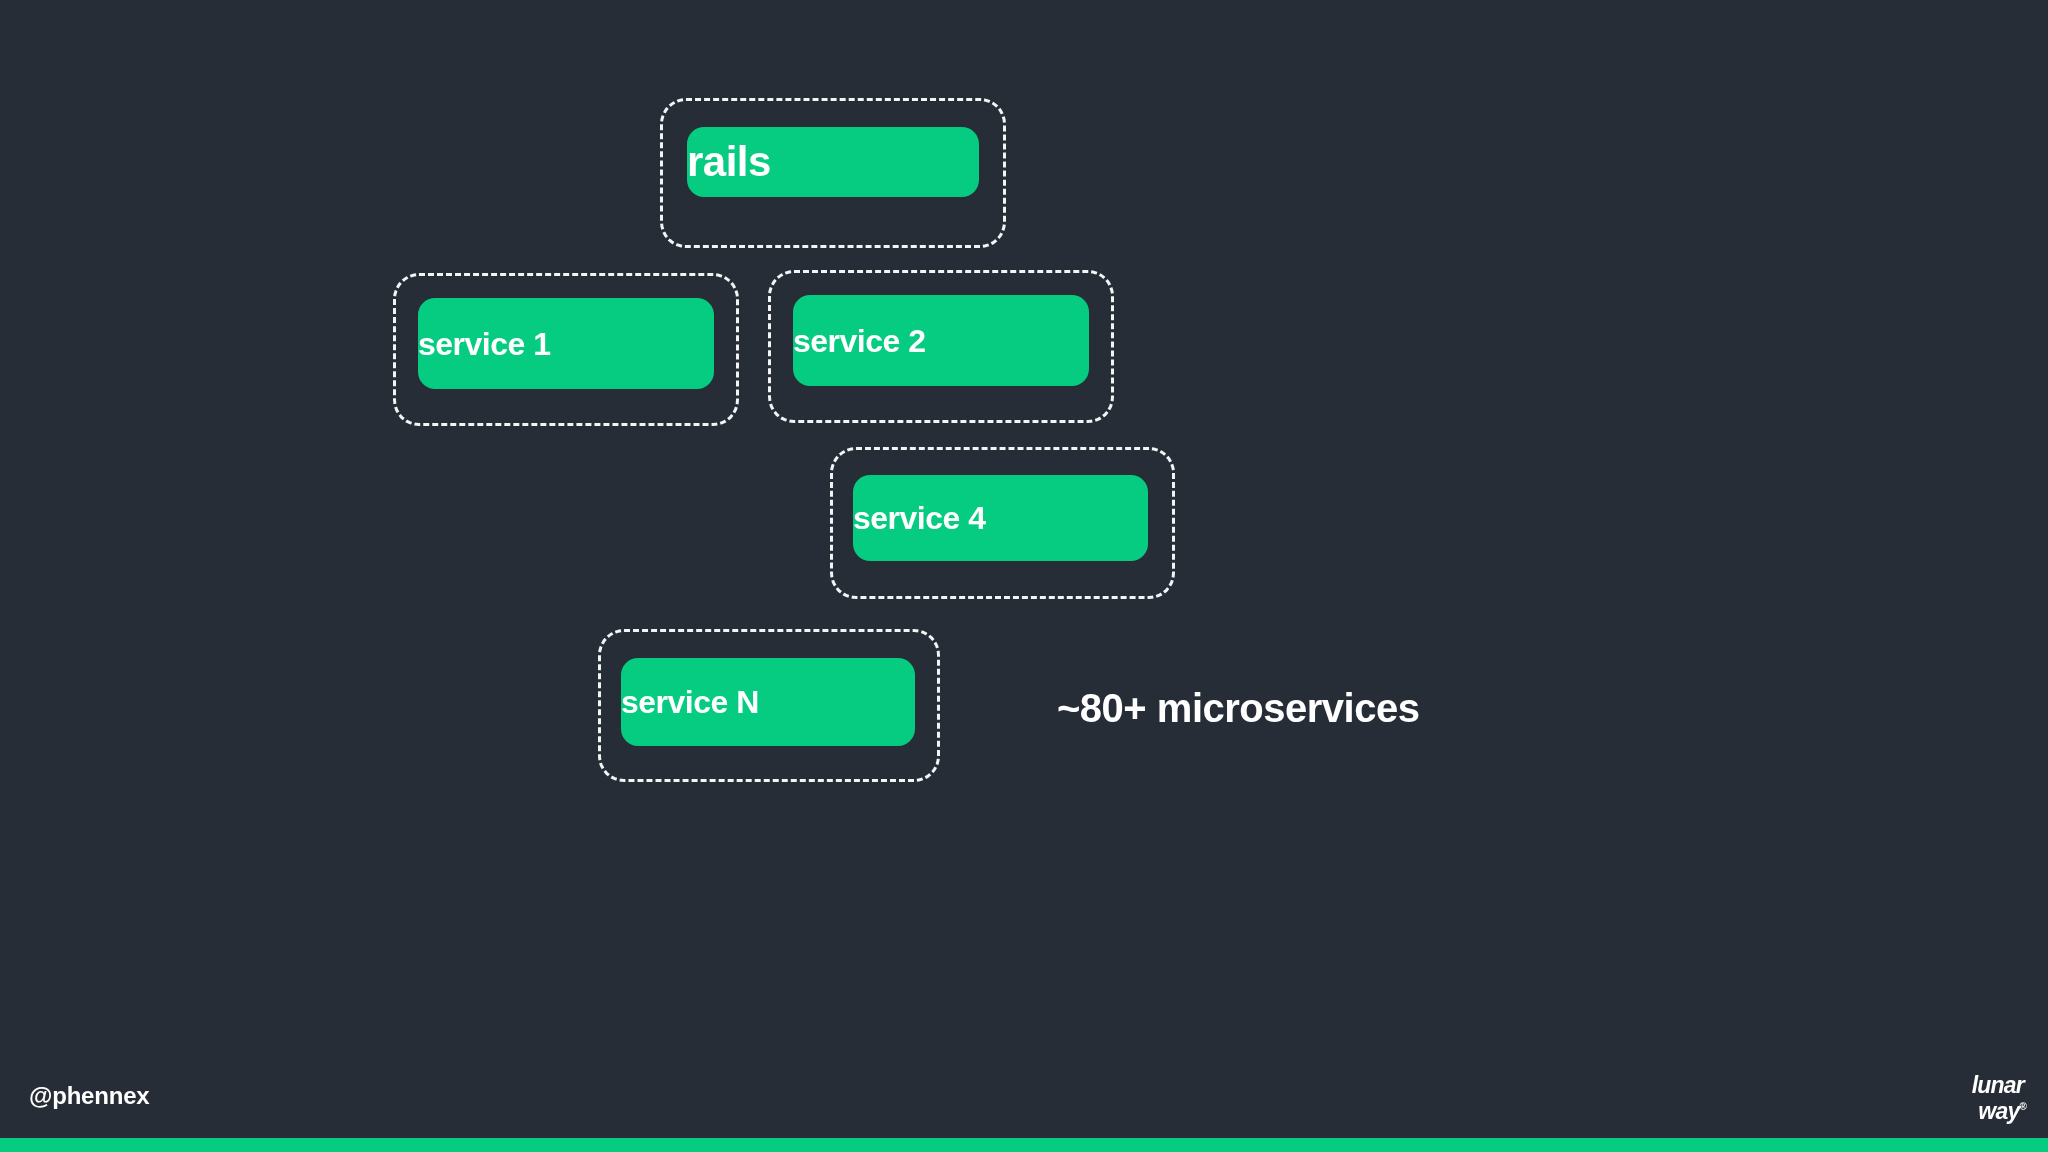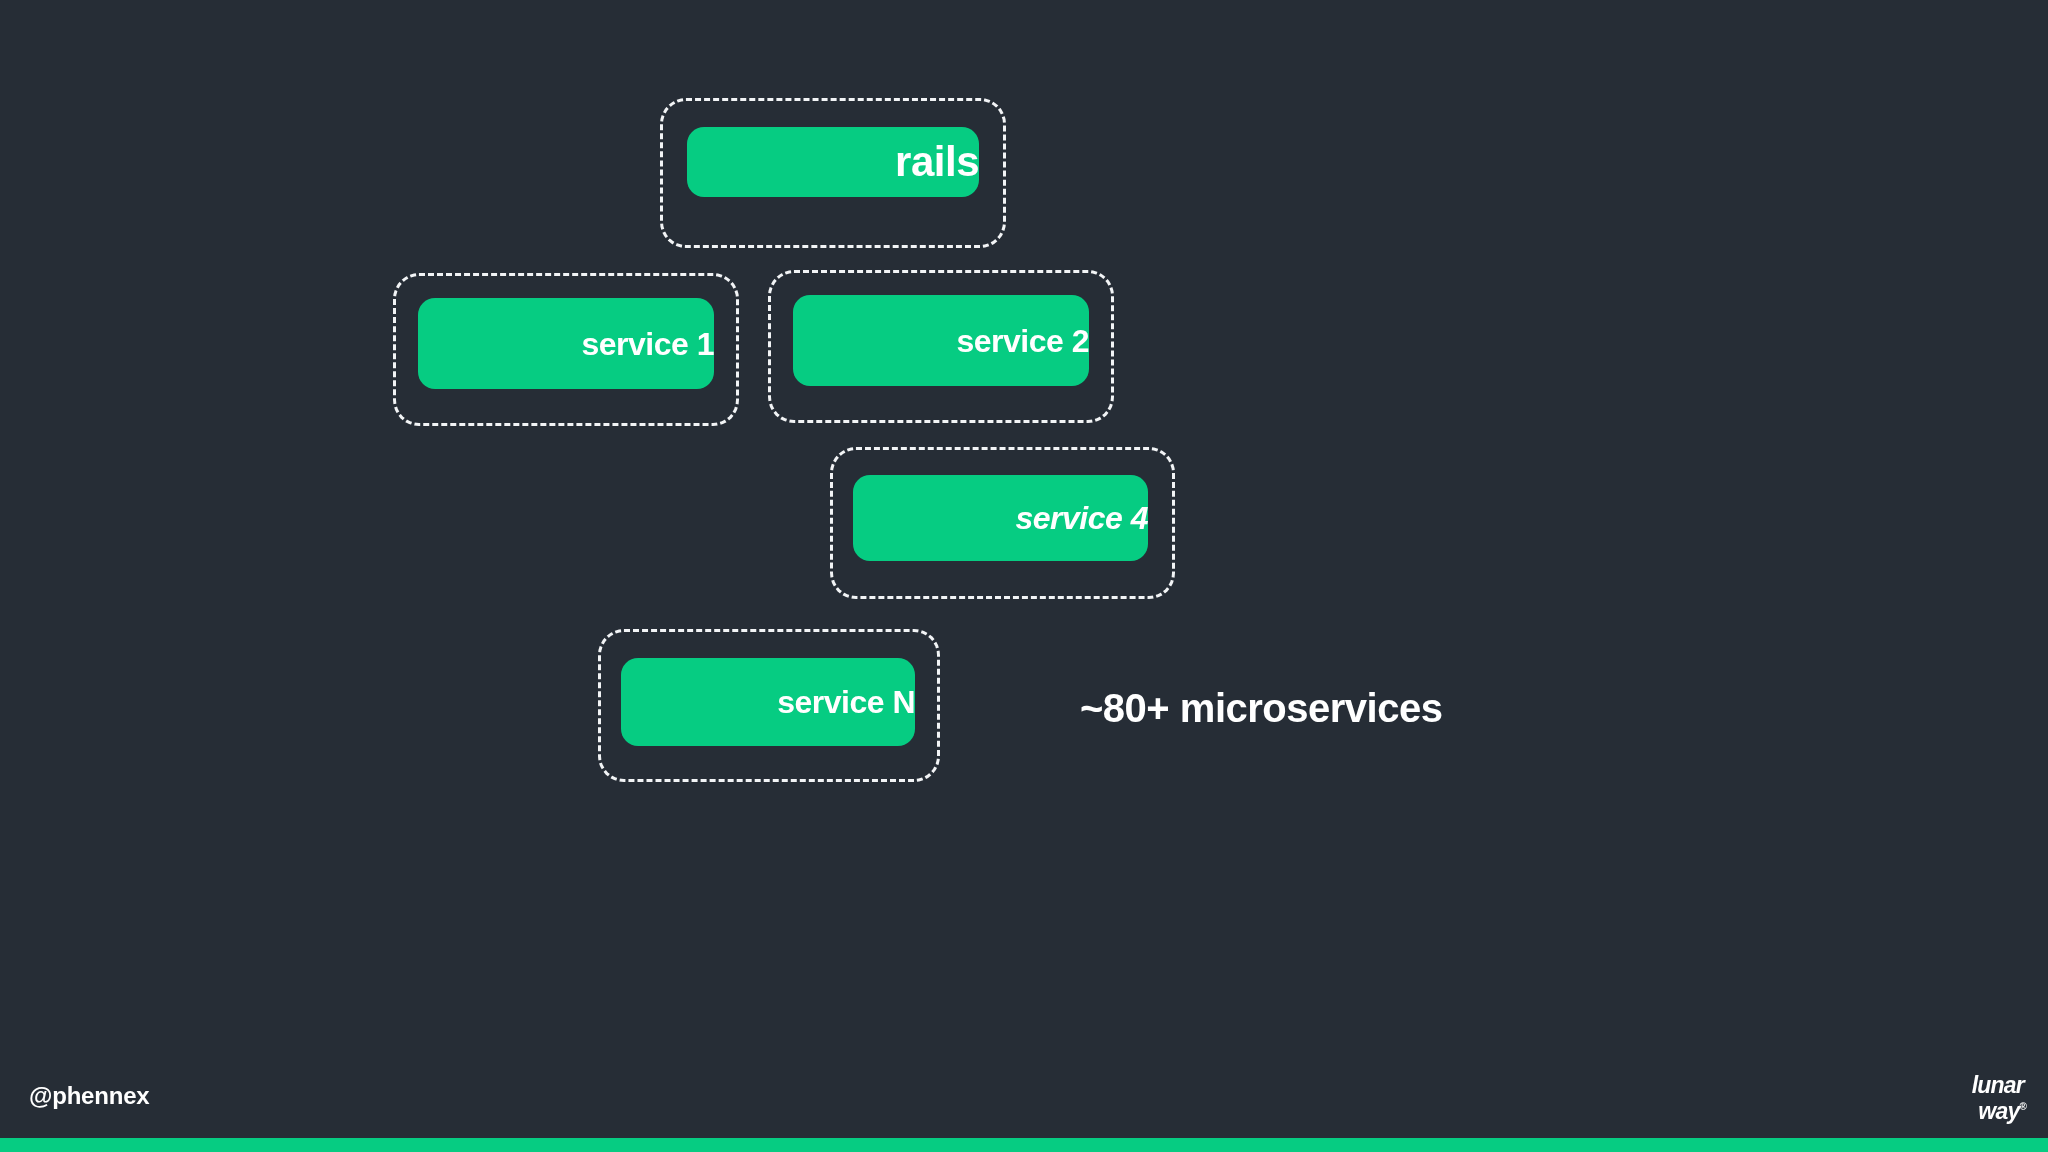--- a/index.html
+++ b/index.html
@@ -38,21 +38,21 @@
     justify-content: center;
   }
 
   
   .chip {
     box-sizing: border-box;
     background: #06cc82;
     border-radius: 17px;
     display: flex;
     align-items: center;
-    justify-content: flex-end;
+    justify-content: flex-start;
     width: 100%;
     height: 100%;
   }
 
   .chip-label {
     color: #ffffff;
     font-family: "Liberation Sans", sans-serif;
     font-weight: bold;
     letter-spacing: -0.5px;
     line-height: 1;
@@ -68,39 +68,38 @@
   #node-service-1  { left: 393px;  top: 273px; width: 346px; height: 153px;
                      padding: 22px 22px 34px 22px; }
 
   #node-service-2  { left: 768px;  top: 270px; width: 346px; height: 153px;
                      padding: 22px 22px 34px 22px; }
 
   #node-service-3  { left: 460px;  top: 445px; width: 345px; height: 152px;
                      padding: 33px 26px 24px 22px; }
 
   #node-service-4  { left: 830px;  top: 447px; width: 345px; height: 152px;
-                     padding: 25px 24px 35px 20px; font-style: italic; }
+                     padding: 25px 24px 35px 20px; }
 
   #node-service-n  { left: 598px;  top: 629px; width: 342px; height: 153px;
                      padding: 26px 22px 33px 20px; }
 
   .chip-label.size-md { font-size: 32px; }
 
   
   #annotation {
     position: absolute;
     left: 1057px;
     top: 686px;
     color: #ffffff;
     font-family: "Liberation Sans", sans-serif;
     font-weight: bold;
     font-size: 40px;
     letter-spacing: -0.5px;
     white-space: nowrap;
-    margin-left: 23px;
   }
 
   
   #footer-handle {
     position: absolute;
     left: 29px;
     bottom: 42px;
     color: #ffffff;
     font-family: "Liberation Sans", sans-serif;
     font-weight: bold;

